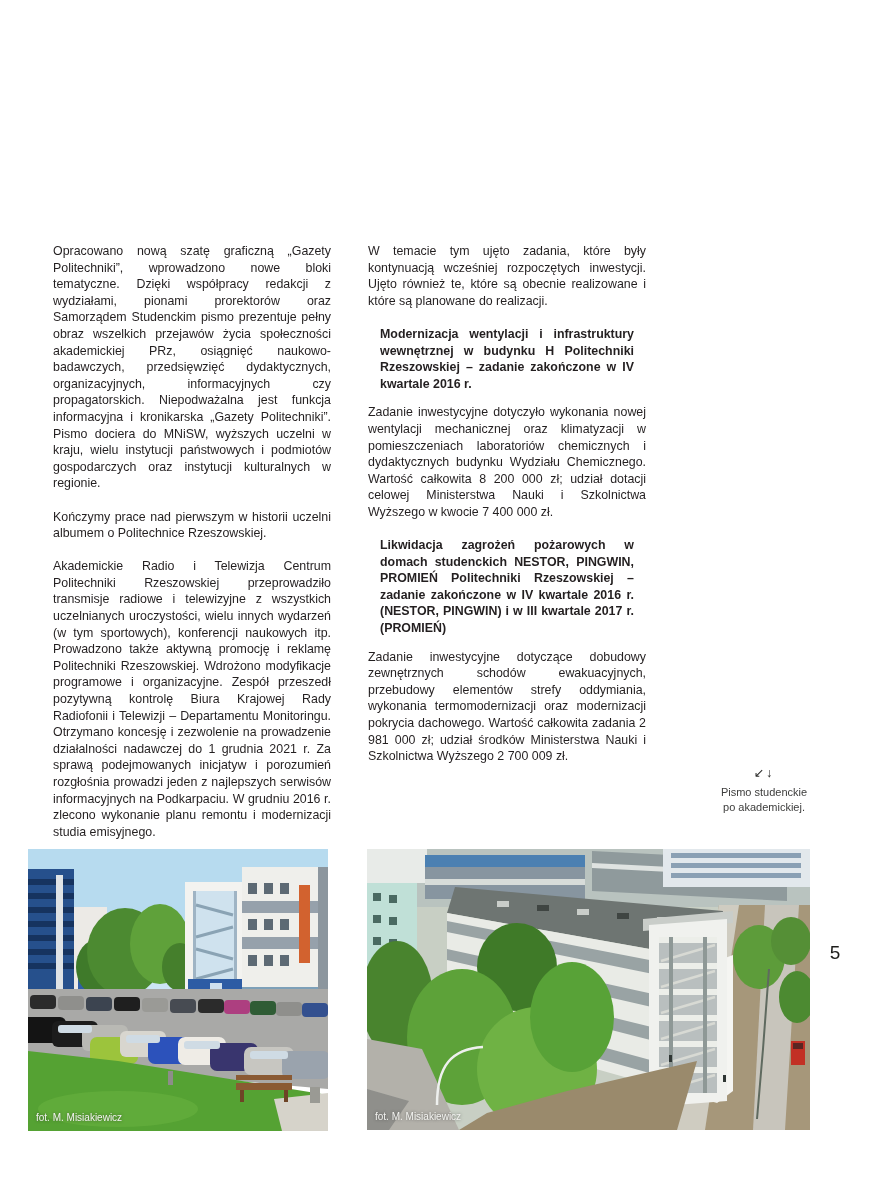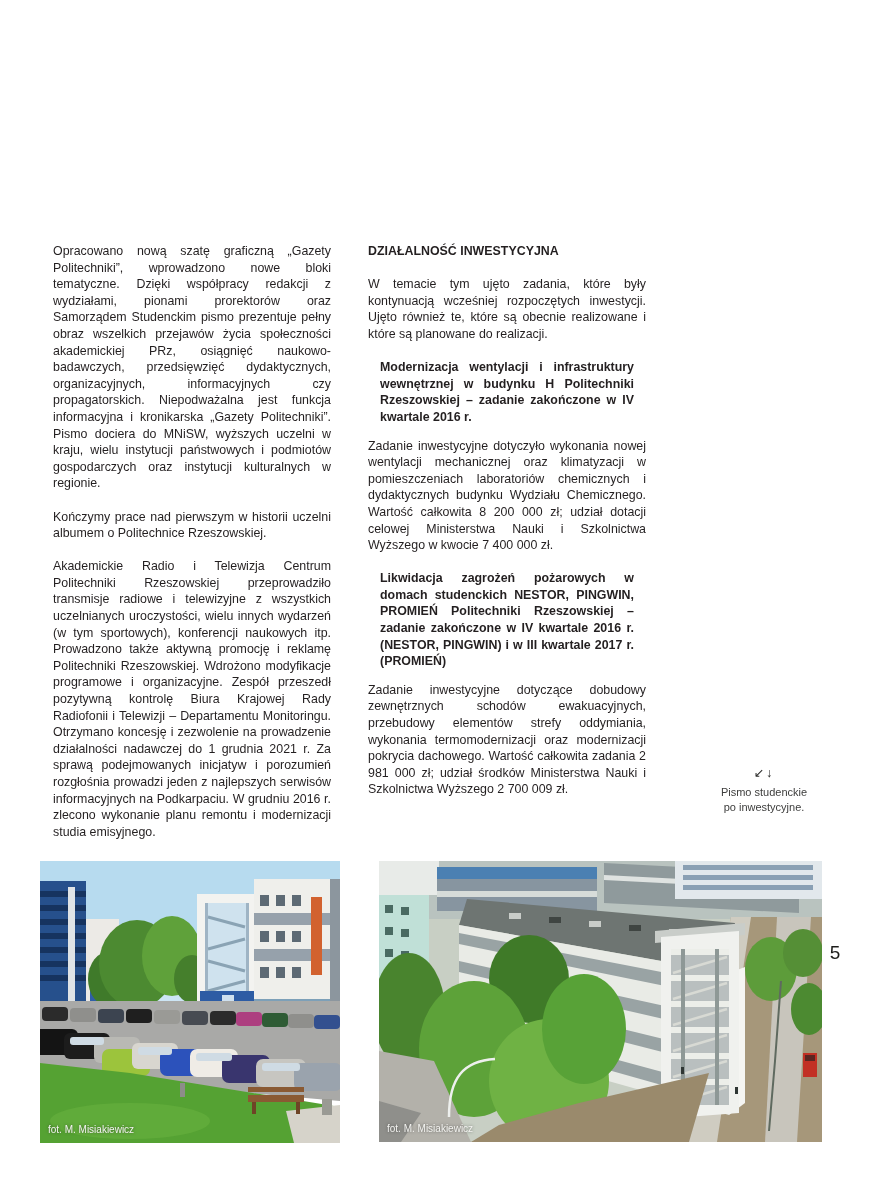--- a/index.html
+++ b/index.html
@@ -13,57 +13,56 @@
   .col-right{left:368px;}
   .col p{margin:0 0 16.6px 0;}
   .col h2,.col h3{font-size:12.4px;line-height:16.6px;font-weight:bold;margin:0 0 16.6px 0;}
   .inv-title{font-weight:bold;margin:12px !important;}
   .inv-body{margin:0 0 16.6px 0;}
   .side-caption{position:absolute;left:702px;top:766px;width:124px;text-align:center;
     font-size:11px;line-height:15.5px;color:#3d3d3c;}
   .arrows{font-size:12.5px;letter-spacing:2px;margin-bottom:3px;color:#2c2c2b;}
   .page-number{position:absolute;left:818px;top:941px;width:34px;text-align:center;
     font-size:19px;line-height:24px;color:#1d1d1b;}
-  figure{position:absolute;margin:12px;overflow:hidden;text-align:center;}
+  figure{position:absolute;margin:0;overflow:hidden;text-align:center;}
   #photo-left{left:28px;top:849px;width:300px;height:282px;}
   #photo-right{left:367px;top:849px;width:443px;height:281px;}
   figure svg{position:absolute;left:0;top:0;width:100%;height:100%;display:block;}
   .credit{position:absolute;left:8px;bottom:7px;color:#f3f3f0;font-size:10px;line-height:12px;
     text-shadow:0 0 3px rgba(40,40,40,.55);}
 </style>
 </head>
 <body>
 
 <div>
 
   <div class="col col-left">
     <p>Opracowano nową szatę graficzną „Gazety Politechniki”, wprowadzono nowe bloki tematyczne. Dzięki współpracy redakcji z wydziałami, pionami prorektorów oraz Samorządem Studenckim pismo prezentuje pełny obraz wszelkich przejawów życia społeczności akademickiej PRz, osiągnięć naukowo-badawczych, przedsięwzięć dydaktycznych, organizacyjnych, informacyjnych czy propagatorskich. Niepodważalna jest funkcja informacyjna i kronikarska „Gazety Politechniki”. Pismo dociera do MNiSW, wyższych uczelni w kraju, wielu instytucji państwowych i podmiotów gospodarczych oraz instytucji kulturalnych w regionie.</p>
     <p>Kończymy prace nad pierwszym w historii uczelni albumem o Politechnice Rzeszowskiej.</p>
     <p>Akademickie Radio i Telewizja Centrum Politechniki Rzeszowskiej przeprowadziło transmisje radiowe i telewizyjne z wszystkich uczelnianych uroczystości, wielu innych wydarzeń (w tym sportowych), konferencji naukowych itp. Prowadzono także aktywną promocję i reklamę Politechniki Rzeszowskiej. Wdrożono modyfikacje programowe i organizacyjne. Zespół przeszedł pozytywną kontrolę Biura Krajowej Rady Radiofonii i Telewizji – Departamentu Monitoringu. Otrzymano koncesję i zezwolenie na prowadzenie działalności nadawczej do 1 grudnia 2021 r. Za sprawą podejmowanych inicjatyw i porozumień rozgłośnia prowadzi jeden z najlepszych serwisów informacyjnych na Podkarpaciu. W grudniu 2016 r. zlecono wykonanie planu remontu i modernizacji studia emisyjnego.</p>
   </div>
 
   <div class="col col-right">
-    <h2>DZIAŁALNOŚĆ INWESTYCYJNA</h2>
     <p>W temacie tym ujęto zadania, które były kontynuacją wcześniej rozpoczętych inwestycji. Ujęto również te, które są obecnie realizowane i które są planowane do realizacji.</p>
 
     <div>
       <p class="inv-title">Modernizacja wentylacji i infrastruktury wewnętrznej w budynku H Politechniki Rzeszowskiej – zadanie zakończone w IV kwartale 2016 r.</p>
       <p class="inv-body">Zadanie inwestycyjne dotyczyło wykonania nowej wentylacji mechanicznej oraz klimatyzacji w pomieszczeniach laboratoriów chemicznych i dydaktycznych budynku Wydziału Chemicznego. Wartość całkowita 8 200 000 zł; udział dotacji celowej Ministerstwa Nauki i Szkolnictwa Wyższego w kwocie 7 400 000 zł.</p>
     </div>
 
     <div>
       <p class="inv-title">Likwidacja zagrożeń pożarowych w domach studenckich NESTOR, PINGWIN, PROMIEŃ Politechniki Rzeszowskiej – zadanie zakończone w IV kwartale 2016 r. (NESTOR, PINGWIN) i w III kwartale 2017 r. (PROMIEŃ)</p>
       <p class="inv-body">Zadanie inwestycyjne dotyczące dobudowy zewnętrznych schodów ewakuacyjnych, przebudowy elementów strefy oddymiania, wykonania termomodernizacji oraz modernizacji pokrycia dachowego. Wartość całkowita zadania 2 981 000 zł; udział środków Ministerstwa Nauki i Szkolnictwa Wyższego 2 700 009 zł.</p>
     </div>
   </div>
 
   <div class="side-caption">
     <div class="arrows">↙↓</div>
     <div>Pismo studenckie</div>
-    <div>po inwestycyjne.</div>
+    <div>po akademickiej.</div>
   </div>
 
   <div class="page-number">5</div>
 
   <figure id="photo-left">
     <svg viewBox="0 0 300 282" preserveAspectRatio="none">
       <rect x="0" y="0" width="300" height="170" fill="#b7dbef"></rect>
       <rect x="0" y="112" width="300" height="58" fill="#cde5f4"></rect>
 
       <g>

